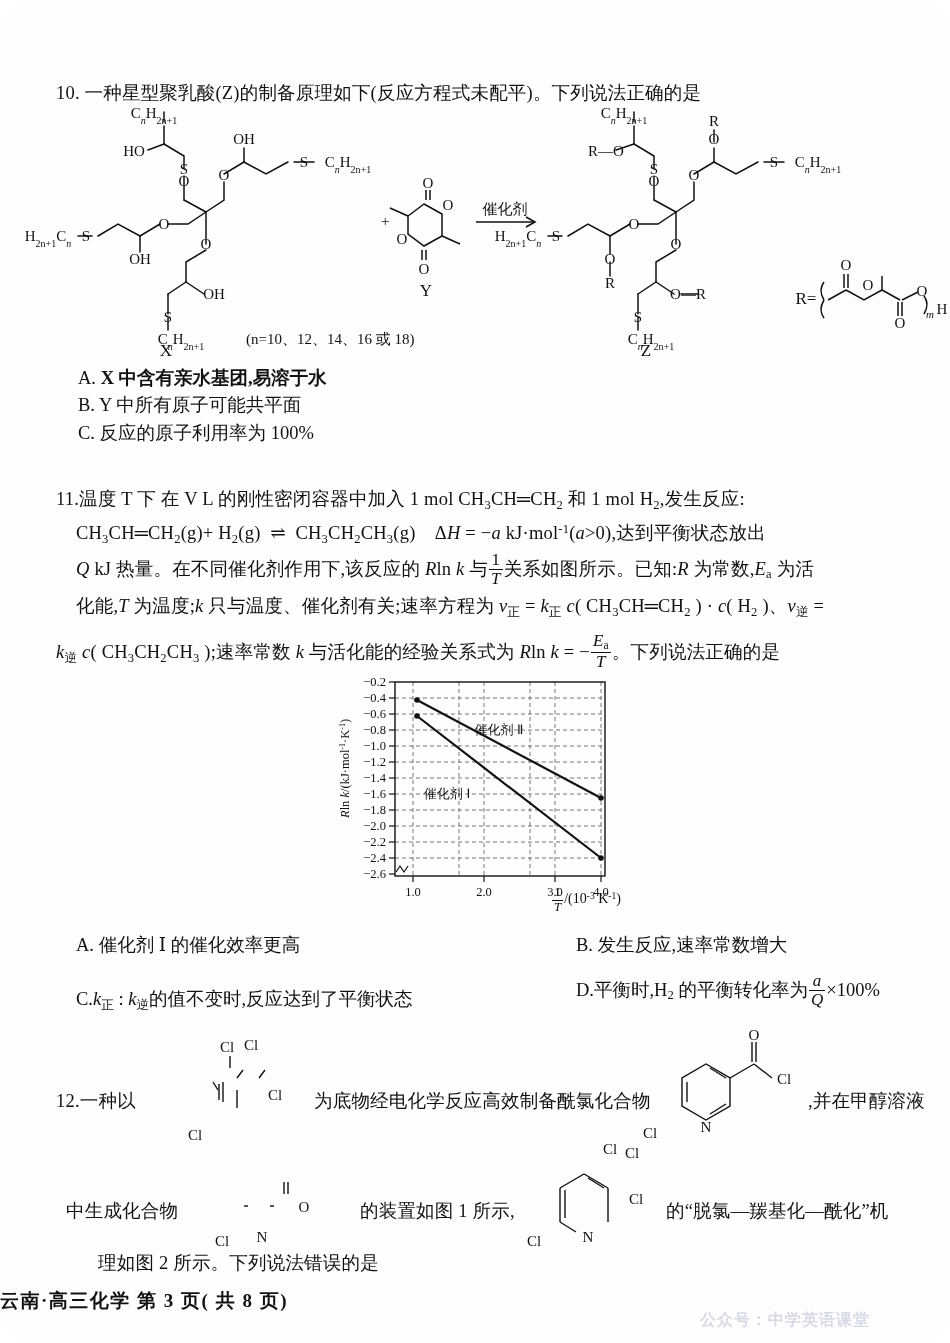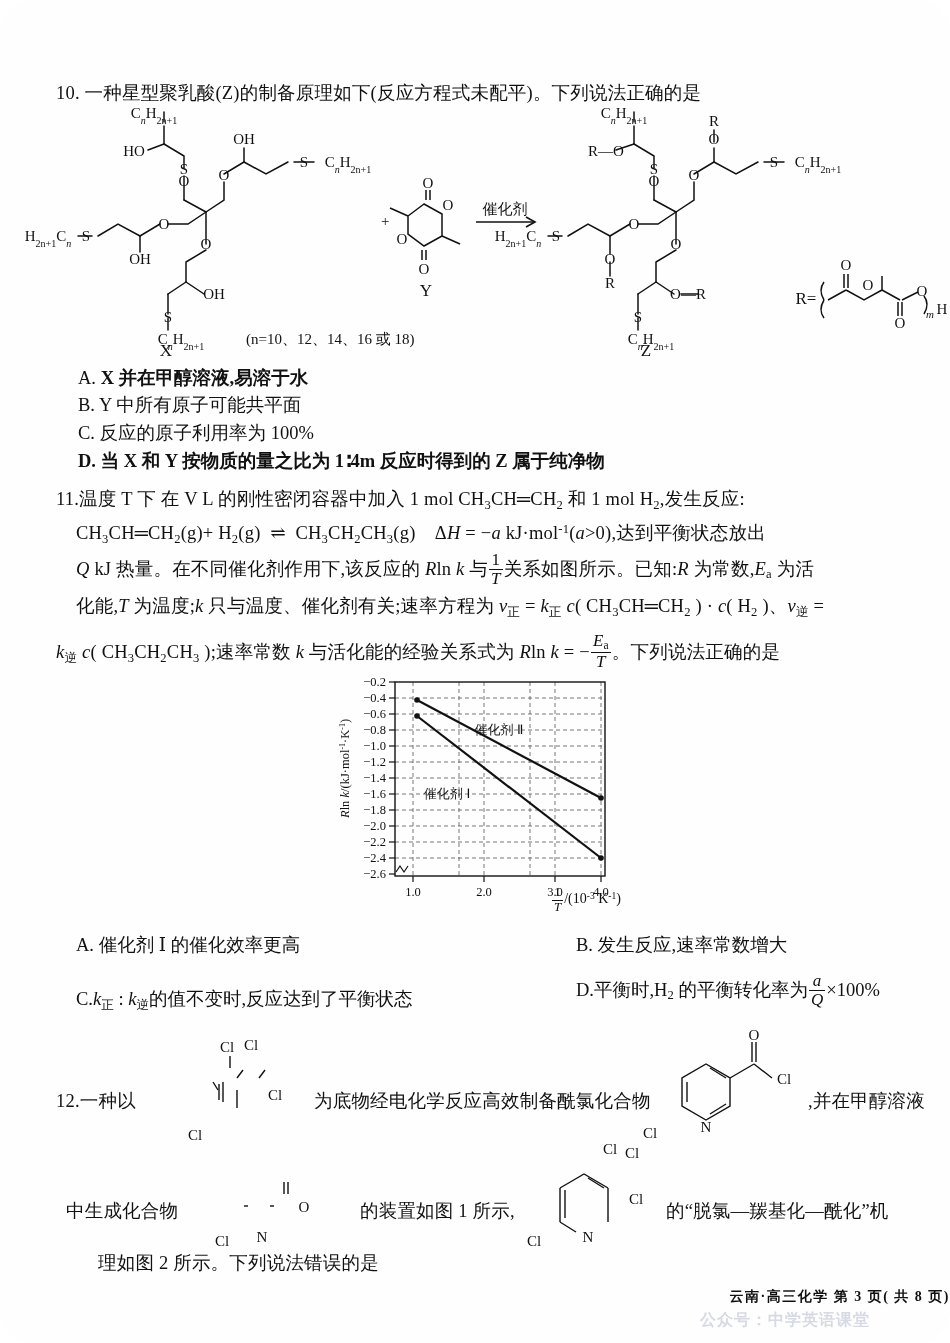--- a/index.html
+++ b/index.html
@@ -73,22 +73,22 @@
     font-family: "Liberation Sans", sans-serif;
     font-size: 13px;
   }
 
   
   #footer {
     position: absolute;
     left: 0;
     top: 1288px;
     width: 950px;
-    text-align: right;
-    font-size: 14px;
+    text-align: left;
+    font-size: 19px;
     letter-spacing: 1.5px;
     font-weight: 600;
     font-family: "Liberation Serif", serif;
   }
   #watermark {
     position: absolute;
     left: 700px;
     top: 1310px;
     font-size: 16px;
     color: #d7dae4;
@@ -254,33 +254,29 @@
         <text x="844" y="224" text-anchor="middle">O</text>
         <text x="866" y="192" text-anchor="middle">O</text>
         <text x="874" y="214" text-anchor="middle" font-size="11" font-style="italic">m</text>
         <text x="886" y="210" text-anchor="middle">H</text>
       </g>
     </svg>
   </div>
 
   <div class="abs opt" style="left:78px; top:363px;">
     <span>A.</span>
-    <span class="bold-ish">X 并在甲醇溶液,易溶于水</span>
+    <span class="bold-ish">X 中含有亲水基团,易溶于水</span>
   </div>
   <div class="abs opt" style="left:78px; top:390px;">
     <span>B.</span>
     <span>Y 中所有原子可能共平面</span>
   </div>
   <div class="abs opt" style="left:78px; top:418px;">
     <span>C.</span>
     <span>反应的原子利用率为 100%</span>
-  </div>
-  <div class="abs opt bold-ish" style="left:78px; top:446px;">
-    <span>D.</span>
-    <span>当 X 和 Y 按物质的量之比为 1∶4m 反应时得到的 Z 属于纯净物</span>
   </div>
 
   <div class="abs q-line" style="left:56px; top:484px;">
     <span>11.</span><span>温度 T 下  在 V L 的刚性密闭容器中加入 1 mol CH</span><sub>3</sub><span>CH</span>═CH<sub>2</sub> <span>和 1 mol H</span><sub>2</sub><span>,发生反应:</span>
   </div>
 
   <div class="abs q-line" style="left:76px; top:514px;">
     CH<sub>3</sub>CH═CH<sub>2</sub>(g)+ H<sub>2</sub>(g) &nbsp;⇌&nbsp; CH<sub>3</sub>CH<sub>2</sub>CH<sub>3</sub>(g)&nbsp;&nbsp;&nbsp; Δ<i class="v">H</i> = −<i class="v">a</i> kJ·mol<sup>-1</sup>(<i class="v">a</i>&gt;0),达到平衡状态放出
   </div>
 

